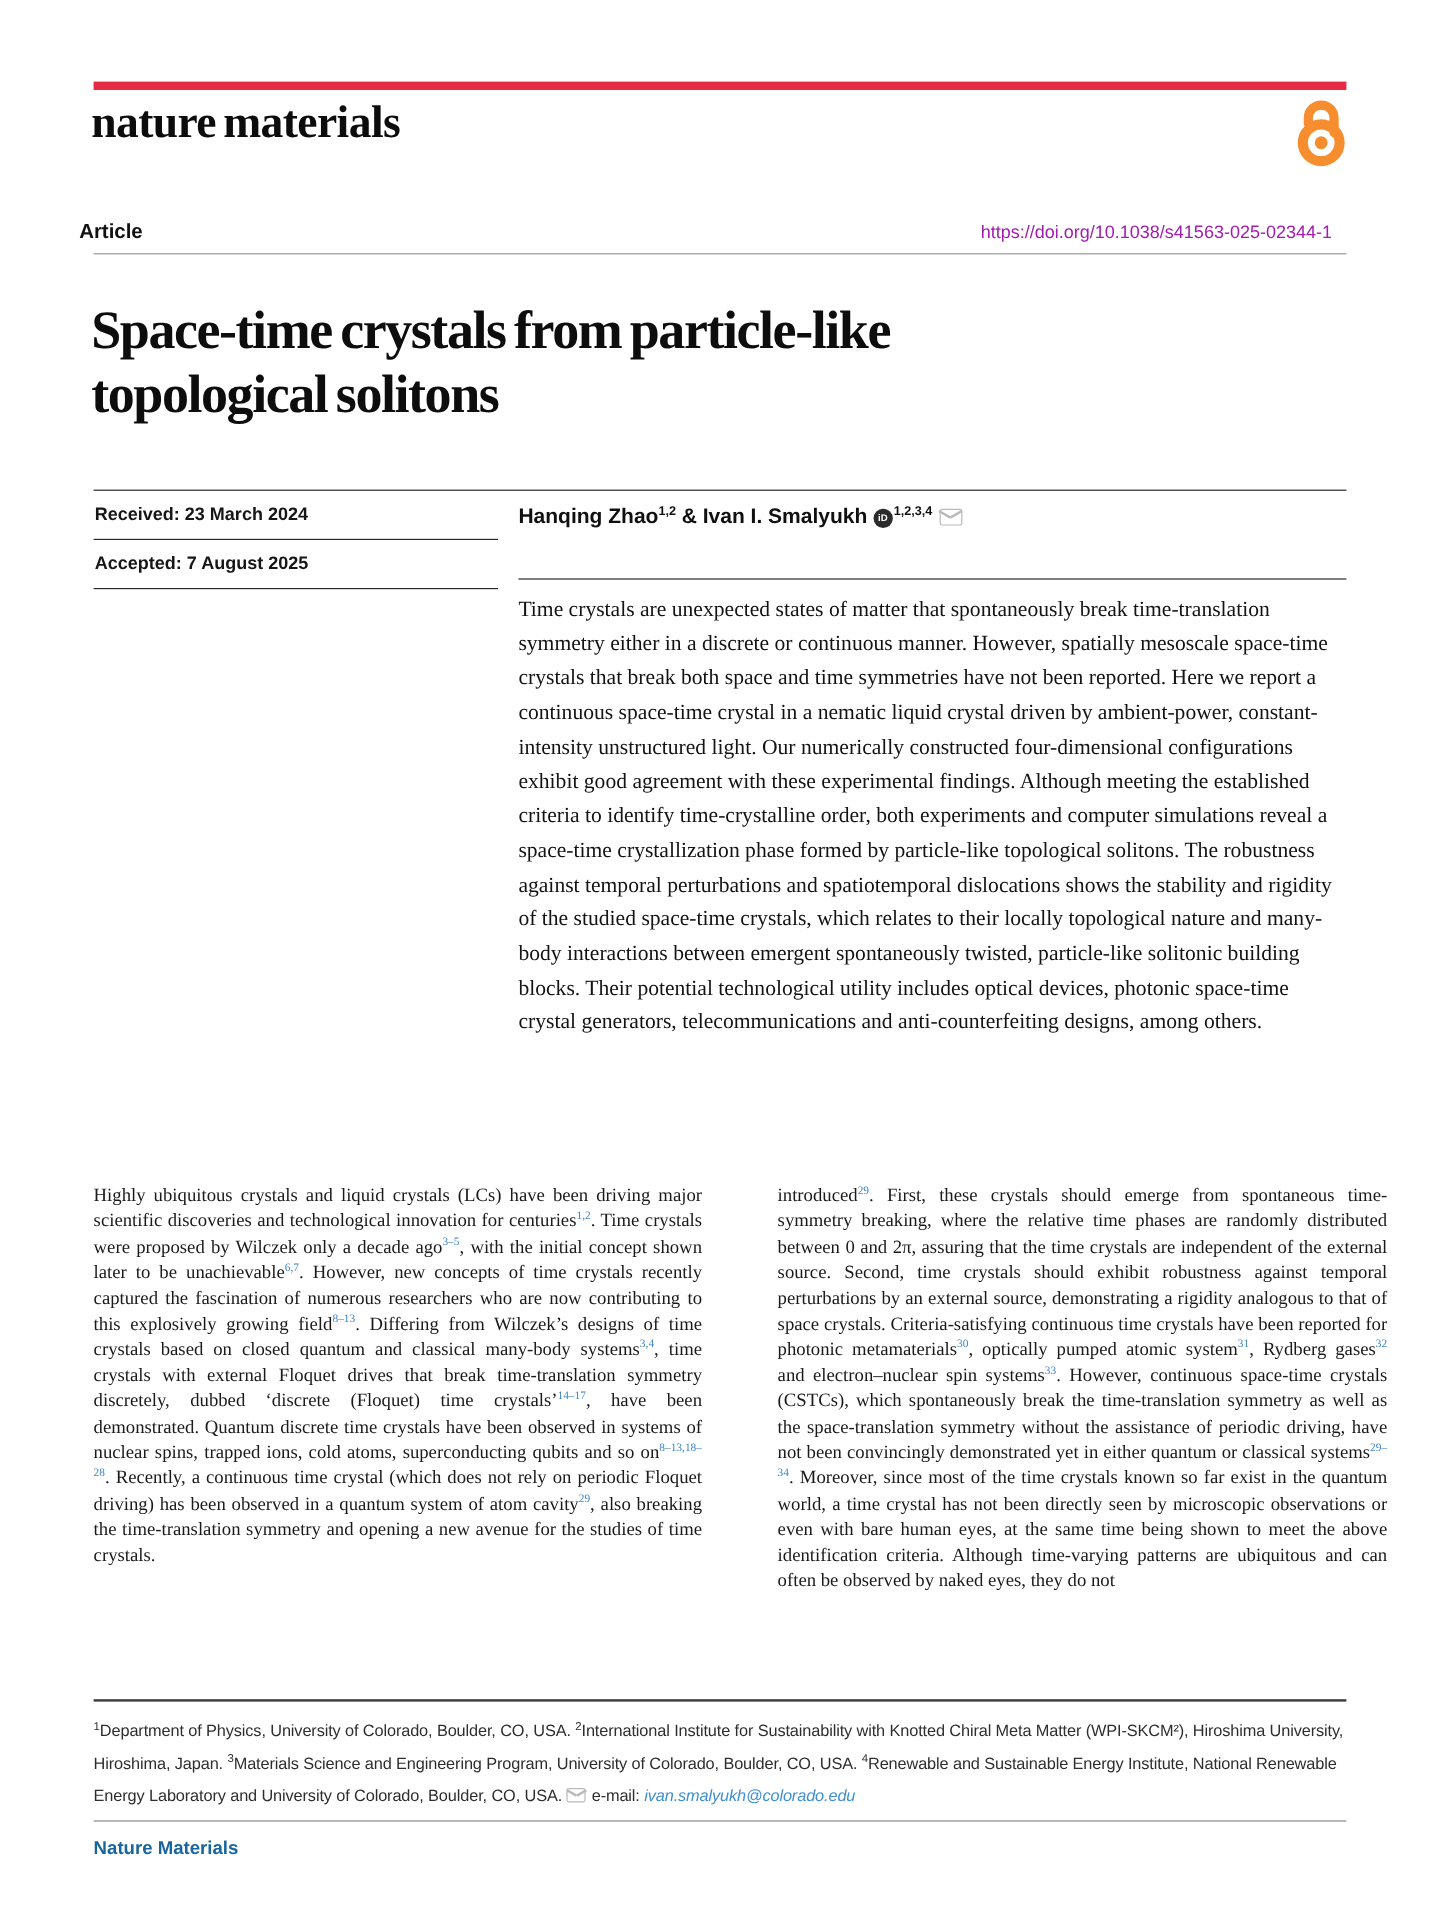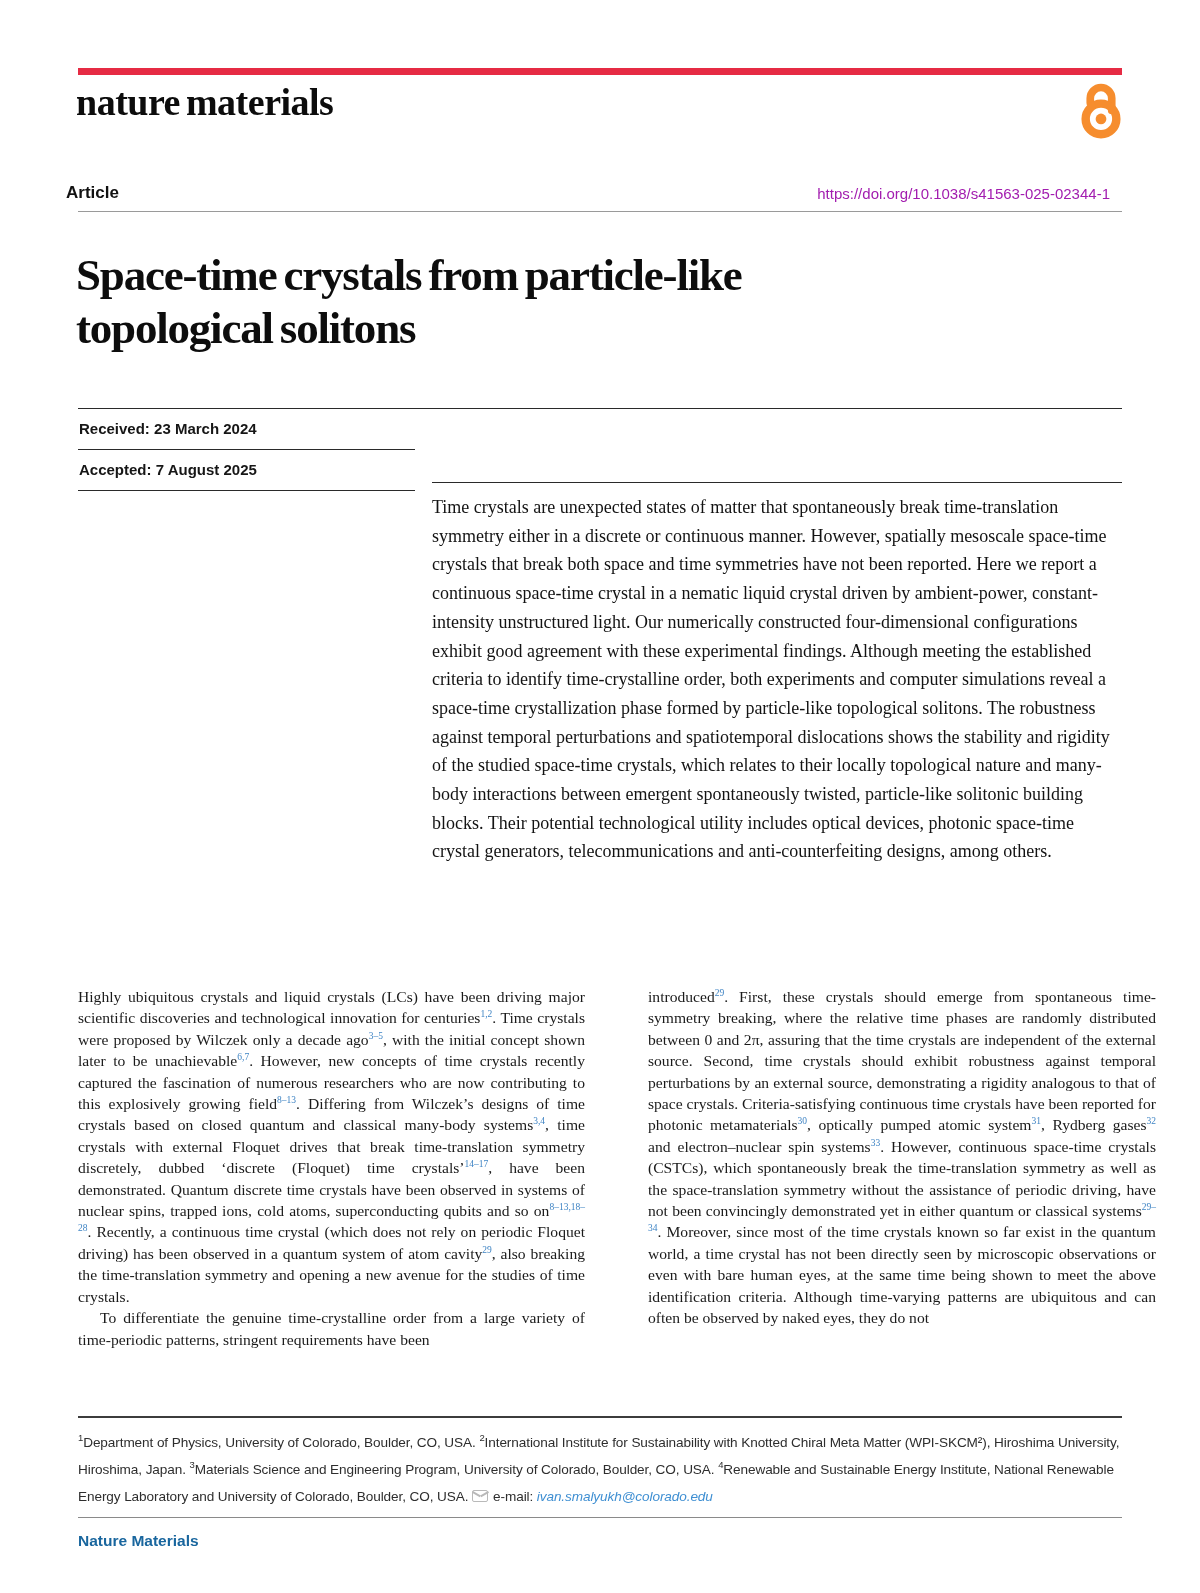--- a/index.html
+++ b/index.html
@@ -125,28 +125,28 @@
     <span>topological solitons</span>
   </h1>
 
   <div class="abs rule-top"></div>
 
   <div class="abs meta-col">
     <div class="meta-row">Received: 23 March 2024</div>
     <div class="meta-row">Accepted: 7 August 2025</div>
   </div>
 
+  <div class="abs authors"><span>Hanqing Zhao</span><sup>1,2</sup><span> &amp; Ivan I. Smalyukh</span><span class="icon-orcid">iD</span><sup>1,2,3,4</sup><span class="icon-mail"></span></div>
 
   <div class="abs abs-rule"></div>
 
   <div class="abs abstract">Time crystals are unexpected states of matter that spontaneously break time-translation symmetry either in a discrete or continuous manner. However, spatially mesoscale space-time crystals that break both space and time symmetries have not been reported. Here we report a continuous space-time crystal in a nematic liquid crystal driven by ambient-power, constant-intensity unstructured light. Our numerically constructed four-dimensional configurations exhibit good agreement with these experimental findings. Although meeting the established criteria to identify time-crystalline order, both experiments and computer simulations reveal a space-time crystallization phase formed by particle-like topological solitons. The robustness against temporal perturbations and spatiotemporal dislocations shows the stability and rigidity of the studied space-time crystals, which relates to their locally topological nature and many-body interactions between emergent spontaneously twisted, particle-like solitonic building blocks. Their potential technological utility includes optical devices, photonic space-time crystal generators, telecommunications and anti-counterfeiting designs, among others.</div>
 
   <div class="abs col col-left">
     <p><span>Highly ubiquitous crystals and liquid crystals (LCs) have been driving major scientific discoveries and technological innovation for centuries</span><sup class="ref">1,2</sup><span>. Time crystals were proposed by Wilczek only a decade ago</span><sup class="ref">3–5</sup><span>, with the initial concept shown later to be unachievable</span><sup class="ref">6,7</sup><span>. However, new concepts of time crystals recently captured the fascination of numerous researchers who are now contributing to this explosively growing field</span><sup class="ref">8–13</sup><span>. Differing from Wilczek’s designs of time crystals based on closed quantum and classical many-body systems</span><sup class="ref">3,4</sup><span>, time crystals with external Floquet drives that break time-translation symmetry discretely, dubbed ‘discrete (Floquet) time crystals’</span><sup class="ref">14–17</sup><span>, have been demonstrated. Quantum discrete time crystals have been observed in systems of nuclear spins, trapped ions, cold atoms, superconducting qubits and so on</span><sup class="ref">8–13,18–28</sup><span>. Recently, a continuous time crystal (which does not rely on periodic Floquet driving) has been observed in a quantum system of atom cavity</span><sup class="ref">29</sup><span>, also breaking the time-translation symmetry and opening a new avenue for the studies of time crystals.</span></p>
-    <p class="indent"><span>To differentiate the genuine time-crystalline order from a large variety of time-periodic patterns, stringent requirements have been</span></p>
   </div>
 
   <div class="abs col col-right">
     <p><span>introduced</span><sup class="ref">29</sup><span>. First, these crystals should emerge from spontaneous time-symmetry breaking, where the relative time phases are randomly distributed between 0 and 2π, assuring that the time crystals are independent of the external source. Second, time crystals should exhibit robustness against temporal perturbations by an external source, demonstrating a rigidity analogous to that of space crystals. Criteria-satisfying continuous time crystals have been reported for photonic metamaterials</span><sup class="ref">30</sup><span>, optically pumped atomic system</span><sup class="ref">31</sup><span>, Rydberg gases</span><sup class="ref">32</sup><span> and electron–nuclear spin systems</span><sup class="ref">33</sup><span>. However, continuous space-time crystals (CSTCs), which spontaneously break the time-translation symmetry as well as the space-translation symmetry without the assistance of periodic driving, have not been convincingly demonstrated yet in either quantum or classical systems</span><sup class="ref">29–34</sup><span>. Moreover, since most of the time crystals known so far exist in the quantum world, a time crystal has not been directly seen by microscopic observations or even with bare human eyes, at the same time being shown to meet the above identification criteria. Although time-varying patterns are ubiquitous and can often be observed by naked eyes, they do not</span></p>
   </div>
 
   <div class="abs foot-rule"></div>
 
   <div class="abs footnote"><sup>1</sup><span>Department of Physics, University of Colorado, Boulder, CO, USA. </span><sup>2</sup><span>International Institute for Sustainability with Knotted Chiral Meta Matter (WPI-SKCM²), Hiroshima University, Hiroshima, Japan. </span><sup>3</sup><span>Materials Science and Engineering Program, University of Colorado, Boulder, CO, USA. </span><sup>4</sup><span>Renewable and Sustainable Energy Institute, National Renewable Energy Laboratory and University of Colorado, Boulder, CO, USA. </span><span class="icon-mail small"></span><span>e-mail: </span><span class="email-link">ivan.smalyukh@colorado.edu</span></div>
 

